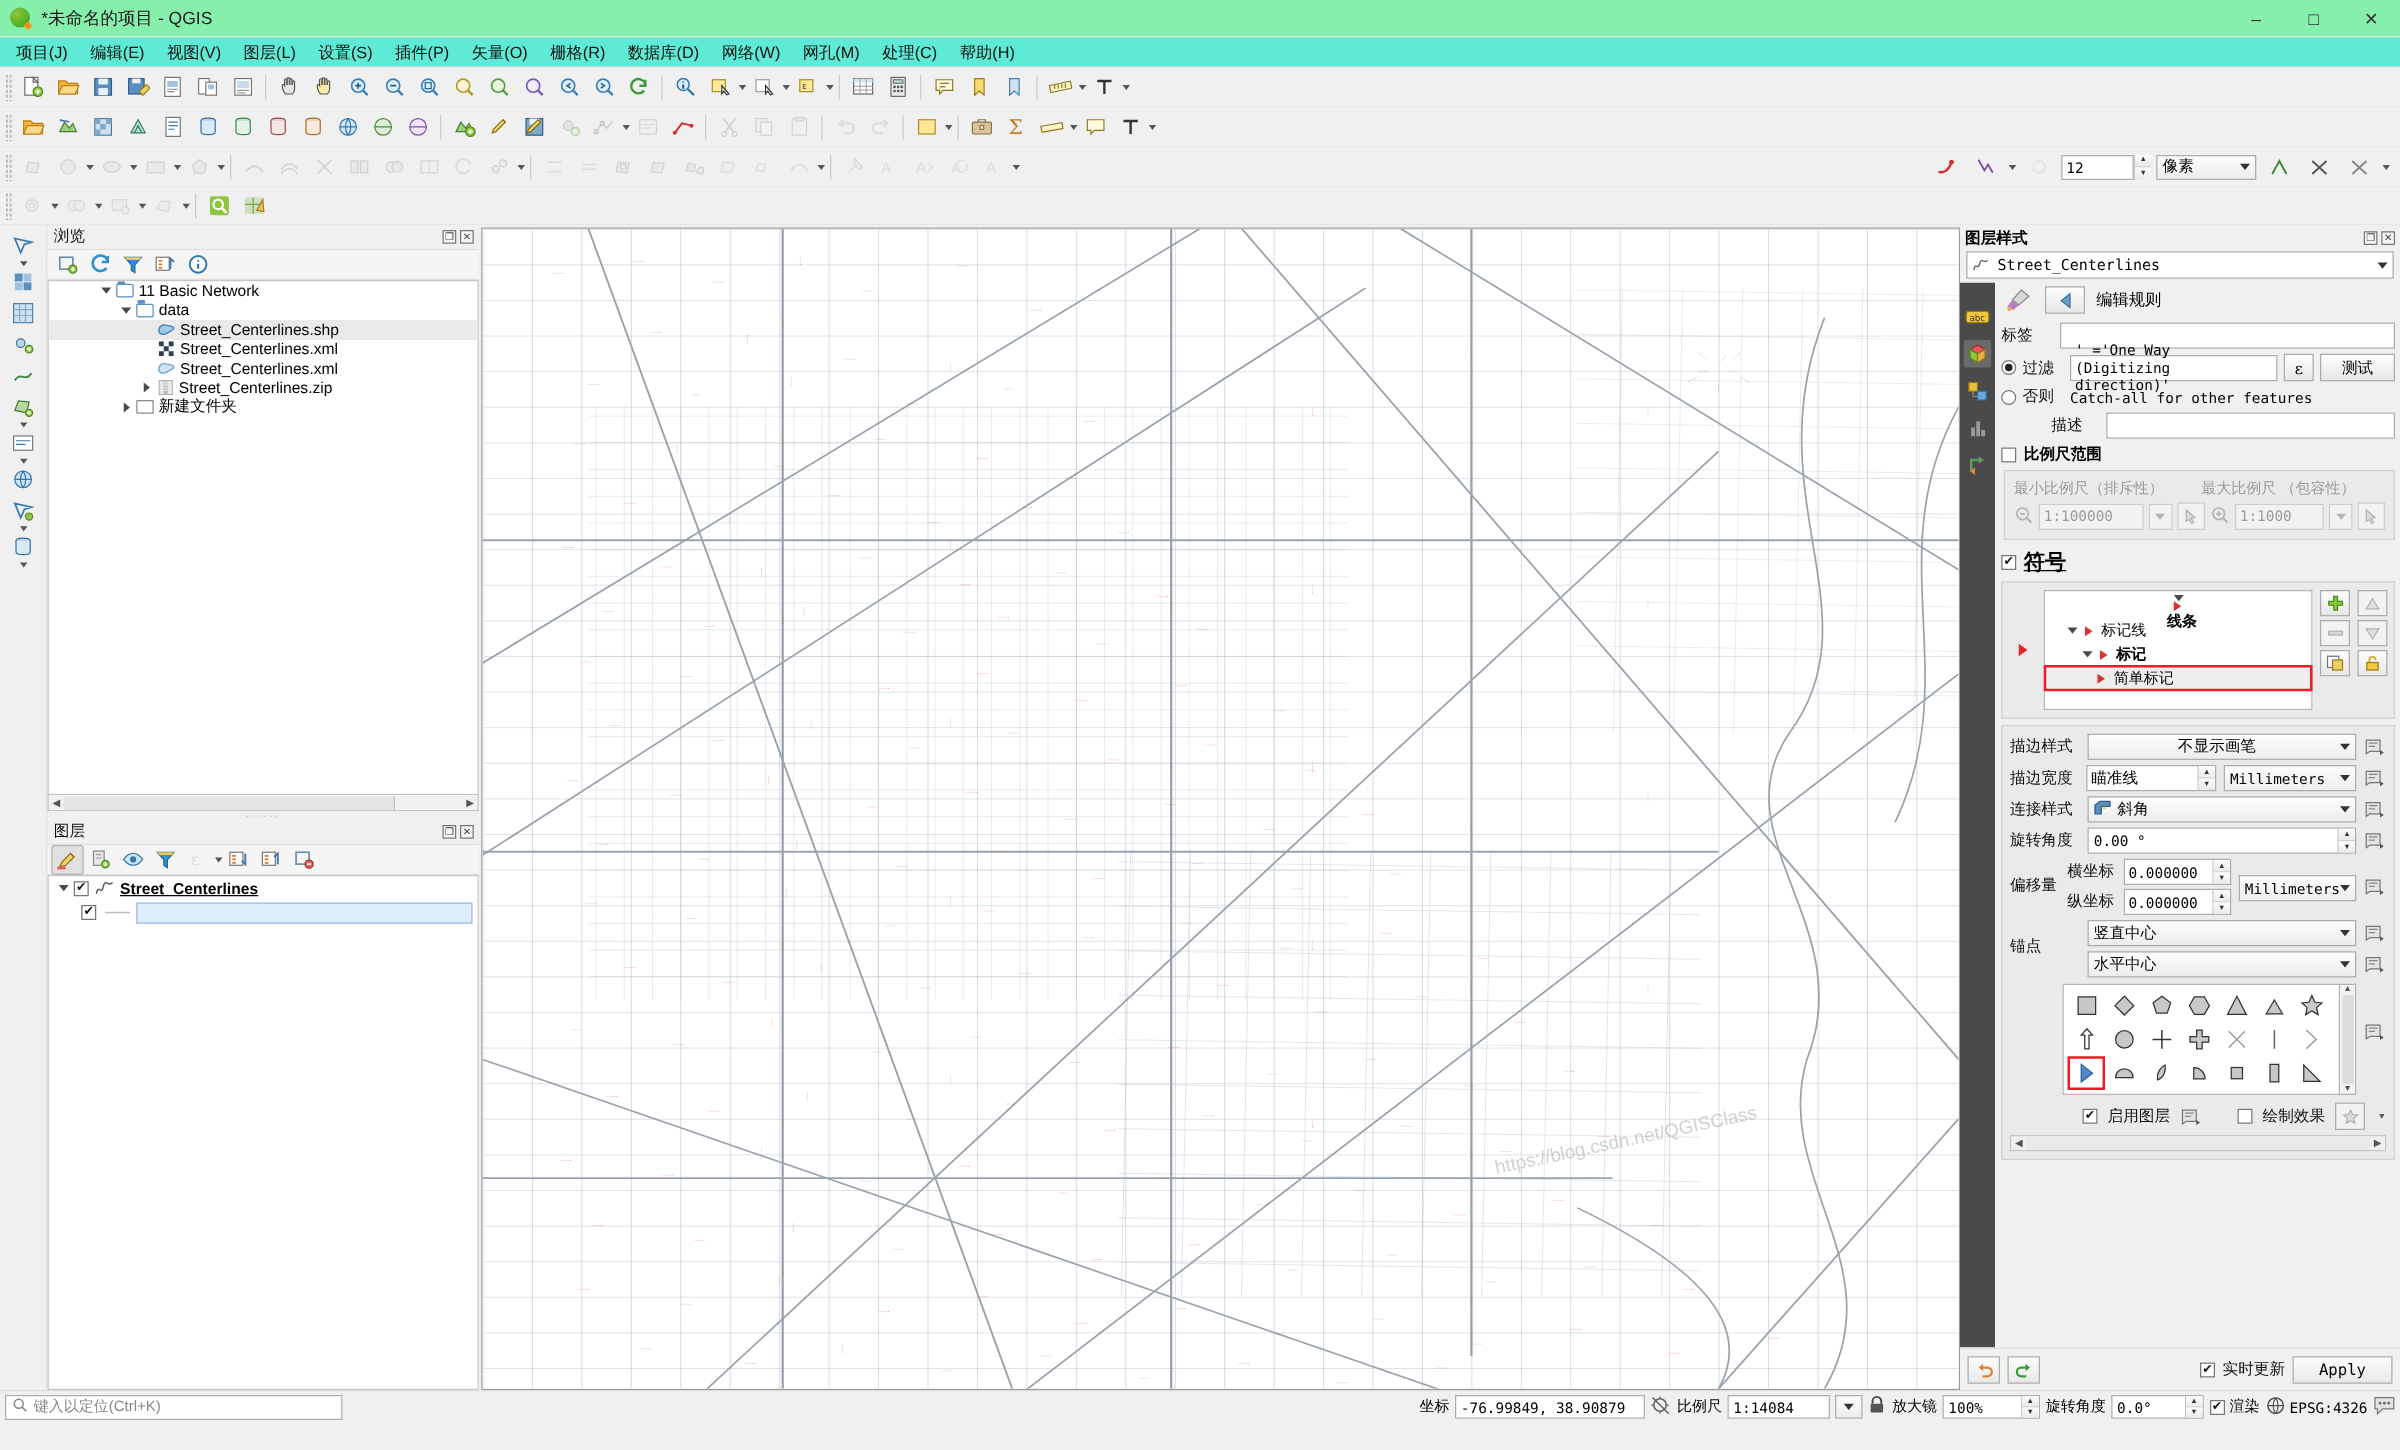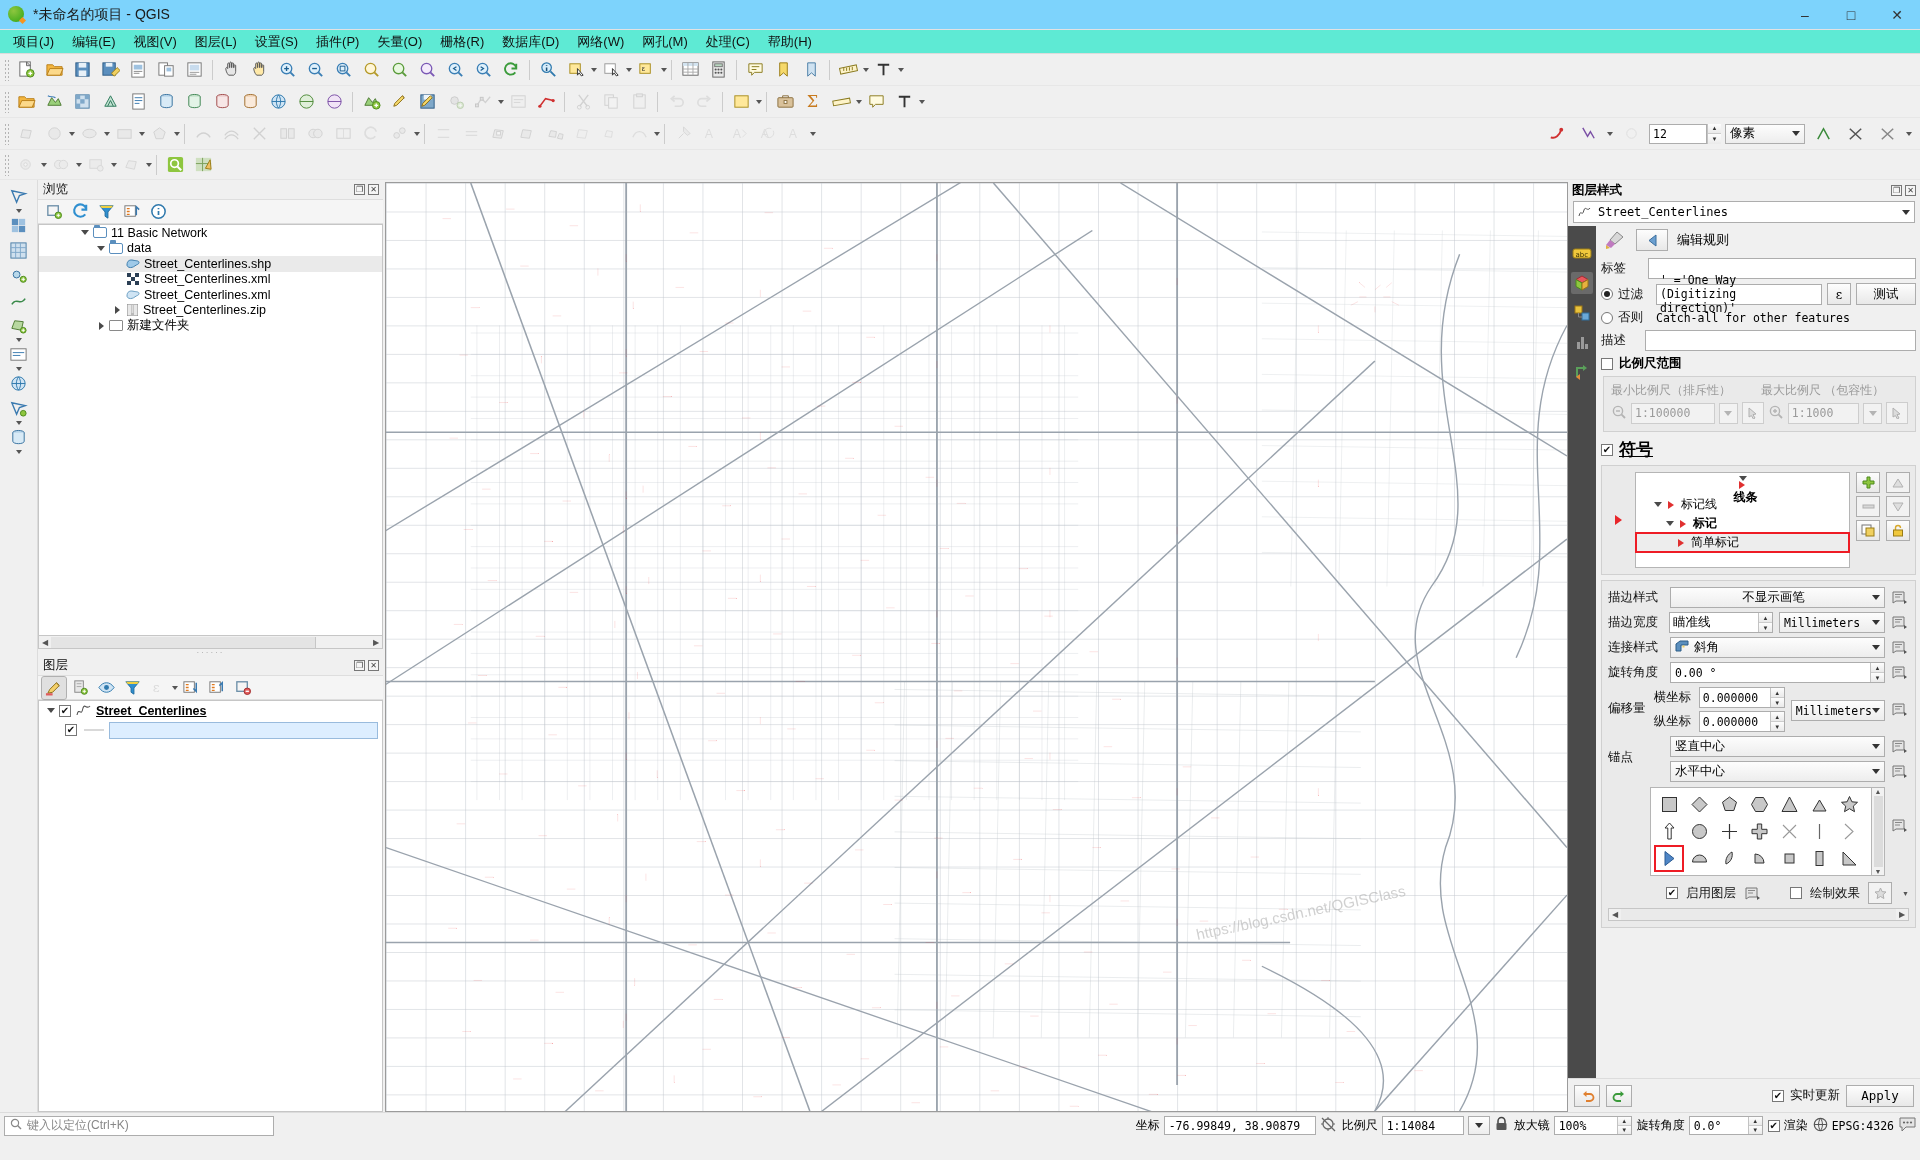--- a/index.html
+++ b/index.html
@@ -6,21 +6,21 @@
   html, body {
     width: 1920px; height: 1160px;
     font-family: "Liberation Sans", sans-serif;
     font-size: 12px;
     background: #f0f0f0;
     overflow: hidden;
     color: #000;
   }
   
   #titlebar {
-    height: 30px; background: #7dd3fc; display: flex; align-items: center;
+    height: 30px; background: #86efac; display: flex; align-items: center;
     border-bottom: 1px solid #e2e2e2;
   }
   #titlebar .logo { width: 18px; height: 18px; margin: 0 7px 0 8px; position: relative; }
   #titlebar .logo .q {
     width: 16px; height: 16px; border-radius: 50%;
     background: radial-gradient(circle at 35% 30%, #8ec63f 0%, #4caf21 70%, #2e7d14 100%);
     position: relative;
   }
   #titlebar .logo .q:after {
     content: ""; position: absolute; width: 5px; height: 5px; background: #f7941e;
@@ -1493,21 +1493,21 @@
           <span class="btn" style="width:24px; font-family:'DejaVu Serif',serif;">ε</span>
           <span class="btn" style="width:60px;">测试</span>
         </div>
 
         <div class="row" style="gap:5px;">
           <span class="radio"></span>
           <span class="lbl" style="width:33px;">否则</span>
           <span style="font-family:'DejaVu Sans Mono',monospace; font-size:11.5px;">Catch-all for other features</span>
         </div>
 
-        <div class="row" style="gap:8px;">
+        <div class="row" style="gap:8px;margin-left:40px;">
           <span class="lbl" style="width:36px;">描述</span>
           <span class="ti" style="flex:1;"></span>
         </div>
 
         <div class="row" style="gap:6px; margin-top:3px;">
           <span class="cbx"></span>
           <b style="font-size:12.5px;">比例尺范围</b>
         </div>
 
         <div class="group" style="margin:0 0 6px 2px; color:#9a9a9a;">
@@ -1927,21 +1927,21 @@
       </span>
       <span class="btn" style="width:26px;">
         <svg width="15" height="14" viewBox="0 0 15 14">
             <path d="M10 5H5a3.5 3.5 0 0 0 0 7h4" fill="none" stroke="#3a9a3a" stroke-width="1.8"></path>
             <path d="M8.5 2L12 5 8.5 8z" fill="#3a9a3a"></path>
           </svg>
       </span>
       <span style="margin-left:auto; display:flex; align-items:center; gap:6px;">
         <span class="cbx">✔</span>
         <span class="lbl">实时更新</span>
-        <span class="btn" style="width:68px; font-family:'DejaVu Sans Mono',monospace;">Apply</span>
+        <span class="btn" style="width:80px; font-family:'DejaVu Sans Mono',monospace;">Apply</span>
       </span>
     </div>
   </div>
 </div>
 
 <div id="statusbar">
   <div id="locator">
     <span>
       <svg width="12" height="12" viewBox="0 0 12 12">
           <circle cx="5" cy="5" r="3.6" fill="none" stroke="#888" stroke-width="1.2"></circle>

